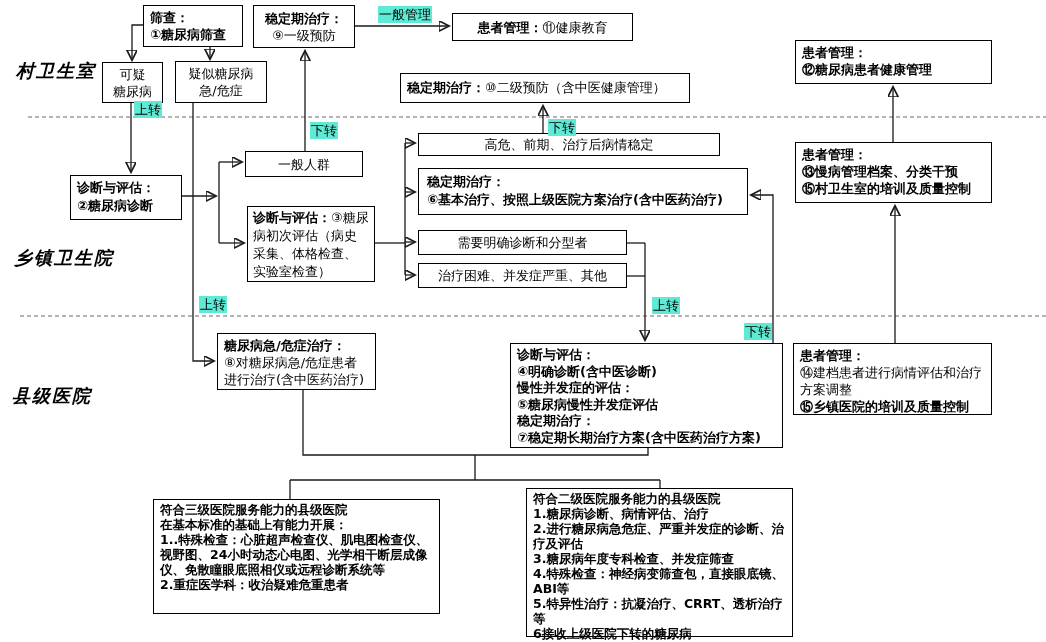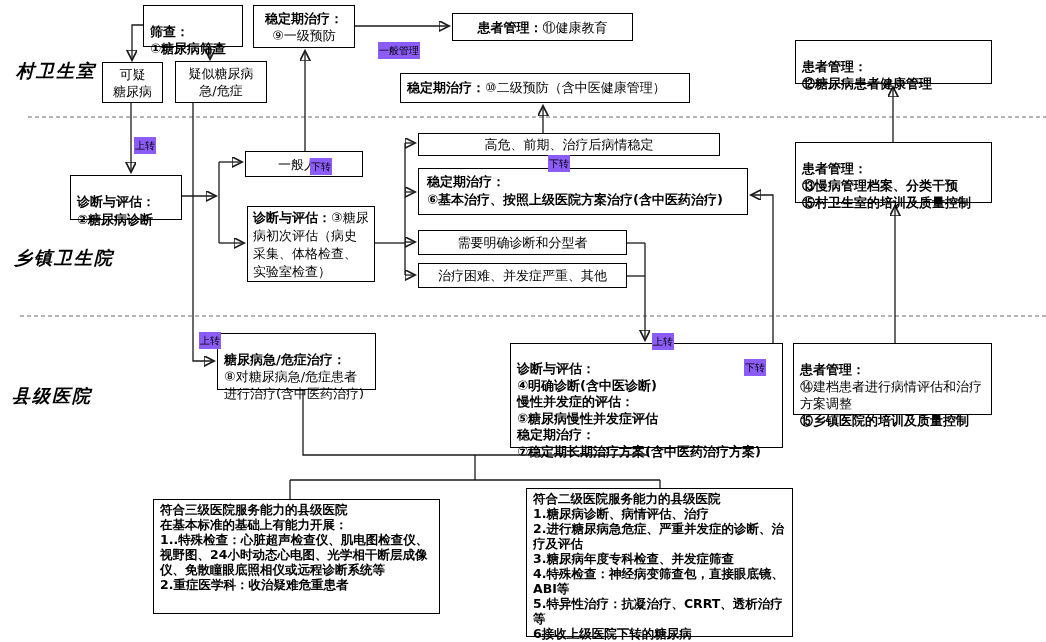--- a/index.html
+++ b/index.html
@@ -6,30 +6,30 @@
   #stage{
     position:relative;width:1046px;height:642px;background:#fff;
     font-family:"DejaVu Sans","Liberation Sans",sans-serif;
     color:#000;font-size:13px;line-height:17px;overflow:hidden;
   }
   #wires{position:absolute;left:0;top:0;z-index:1;}
   #wires path{fill:none;stroke:#1a1a1a;stroke-width:1.3;}
   #wires path.dash{stroke:#6a6a6a;stroke-width:1;stroke-dasharray:4 3;}
   .box{
     position:absolute;z-index:2;background:#fff;border:1.5px solid #000;
-    box-sizing:border-box;padding:17px 6px;
+    box-sizing:border-box;padding:3px 6px;
   }
   .box b{font-weight:bold;}
   .c{display:flex;flex-direction:column;align-items:center;justify-content:center;text-align:center;padding:2px;}
   .inline-c{display:flex;flex-direction:row;align-items:center;justify-content:center;text-align:center;padding:2px;}
   .region{
     position:absolute;z-index:2;font-weight:bold;font-style:italic;
     font-size:18px;letter-spacing:2px;font-family:"DejaVu Serif","Liberation Serif",serif;text-align:center;
   }
-  .edge-label{position:absolute;z-index:3;background:#8b5cf6;padding:0 1px;font-size:10px;margin-top:36px;}
+  .edge-label{position:absolute;z-index:3;background:#5eead4;padding:0 1px;font-size:13px;}
   .small{font-size:12.5px;line-height:15px;padding:2px 6px;}
   .lh16{line-height:16.5px;}
   .lh18{line-height:18px;}
   .line{display:block;font-weight:bold;}
 </style>
 </head>
 <body>
 
 <div id="stage">
 

